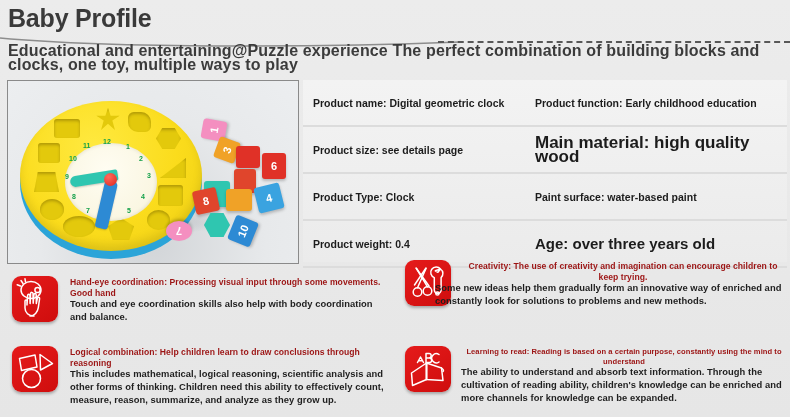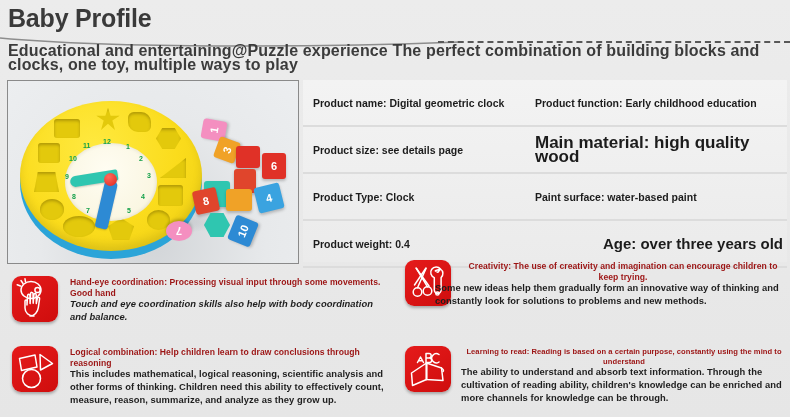--- a/index.html
+++ b/index.html
@@ -84,21 +84,21 @@
   }
   .spec-row{position:relative;height:45px;border-bottom:2px solid #dcdcdc;}
   .spec-row:last-child{border-bottom:2px solid #dcdcdc;}
   .spec-cell{
     position:absolute;top:50%;transform:translateY(-50%);
     font-weight:bold;color:#1c1c1c;line-height:14px;
   }
   .spec-cell.left{left:10px;width:215px;font-size:10.5px;}
   .spec-cell.right{left:232px;width:248px;font-size:10.5px;}
   .spec-row.r2 .spec-cell.right{font-size:17px;}
-  .spec-row.r4 .spec-cell.right{font-size:15px;text-align:right;}
+  .spec-row.r4 .spec-cell.right{font-size:15px;}
 
   
   .feat{position:absolute;}
   .feat-icon{
     position:absolute;left:0;top:0;width:46px;height:46px;border-radius:9px;
     background:linear-gradient(145deg,#e51b1b 0%,#cf0d0d 100%);
     box-shadow:0 2px 3px rgba(0,0,0,.28);
   }
   .feat-icon svg{position:absolute;left:0;top:0;}
   .feat-head{
@@ -212,40 +212,40 @@
           <path d="M22 40 c-5.5 0 -9 -3.5 -9 -8 l0 -7 c0 -1.4 2 -1.4 2 0 l0 4
                    l0.6 -9.5 c0.1 -1.6 2.3 -1.5 2.3 0.1 l0.2 8
                    l0.5 -10 c0.1 -1.7 2.4 -1.6 2.4 0.1 l0.2 9.6
                    l0.7 -8.6 c0.1 -1.6 2.3 -1.5 2.3 0.1 l0.1 8.8
                    l1.1 -5.4 c0.3 -1.5 2.4 -1.1 2.2 0.4 l-1.3 9
                    c-0.6 4.4 -3.8 8.4 -8.3 8.4 z"></path>
         </g>
       </svg>
     </div>
     <div class="feat-head" style="left:58px;top:1px;width:320px;">Hand-eye coordination: Processing visual input through some movements. Good hand</div>
-    <div class="feat-body" style="left:58px;top:21px;width:322px;font-style:italic;">Touch and eye coordination skills also help with body coordination and balance.</div>
+    <div class="feat-body" style="left:58px;top:21px;width:322px;">Touch and eye coordination skills also help with body coordination and balance.</div>
   </div>
 
   <div class="feat" style="left:405px;top:260px;width:382px;height:62px;">
     <div class="feat-icon">
       <svg width="46" height="46" viewBox="0 0 46 46">
         <g fill="none" stroke="#ffffff" stroke-width="1.5" stroke-linecap="round" stroke-linejoin="round">
           <path d="M11 8 L24 26 M21 8 L9.5 25"></path>
           <circle cx="12.5" cy="32" r="4.3"></circle>
           <circle cx="22.5" cy="31" r="4.3"></circle>
           <path d="M12.5 27.8 L21 8.5 M22.5 26.8 L11.5 8.5"></path>
           <path d="M35.5 9 a5.5 5.5 0 1 0 -6.2 8.6 l0 12.5
                    a3.4 3.4 0 0 0 6.8 0 l0 -12.5
                    a5.5 5.5 0 0 0 -0.6 -8.6 l-2.6 3.3 l-2.6 -1.5 z"></path>
           <circle cx="32.4" cy="33.5" r="1.6"></circle>
         </g>
       </svg>
     </div>
     <div class="feat-head center" style="left:54px;top:1px;width:328px;">Creativity: The use of creativity and imagination can encourage children to keep trying.</div>
-    <div class="feat-body" style="left:30px;top:21px;width:352px;">Some new ideas help them gradually form an innovative way of thinking and constantly look for solutions to problems and new methods.</div>
+    <div class="feat-body" style="left:30px;top:21px;width:352px;">Some new ideas help them gradually form an innovative way of enriched and constantly look for solutions to problems and new methods.</div>
   </div>
 
   <div class="feat" style="left:12px;top:346px;width:380px;height:66px;">
     <div class="feat-icon">
       <svg width="46" height="46" viewBox="0 0 46 46">
         <g fill="none" stroke="#ffffff" stroke-width="1.5" stroke-linecap="round" stroke-linejoin="round">
           <path d="M7.5 12.5 L23 9 L25 21 L9.5 24.5 Z"></path>
           <path d="M28 8.5 L40.5 17.5 L28.5 24 Z"></path>
           <circle cx="19.5" cy="32.5" r="9"></circle>
         </g>
@@ -263,16 +263,16 @@
           <path d="M21.5 17 L36.5 22 L38 34.5 L21.5 33.5 Z"></path>
           <path d="M21.5 17 L21.5 33.5"></path>
           <path d="M36.5 22 c2 1.5 2.5 2.5 1.5 3.5"></path>
           <path d="M12.5 16.5 l3 -5.5 l3 5.5 M13.4 14.8 h3.3"></path>
           <path d="M21 7.5 h3 a2.2 2.2 0 0 1 0 4.4 h-3 z M21 11.9 h3.4 a2.3 2.3 0 0 1 0 4.6 h-3.4 z"></path>
           <path d="M34 8.5 a4.6 4.6 0 1 0 0 7.5"></path>
         </g>
       </svg>
     </div>
     <div class="feat-head tiny center" style="left:56px;top:1px;width:326px;">Learning to read: Reading is based on a certain purpose, constantly using the mind to understand</div>
-    <div class="feat-body" style="left:56px;top:19px;width:326px;">The ability to understand and absorb text information. Through the cultivation of reading ability, children's knowledge can be enriched and more channels for knowledge can be through.</div>
+    <div class="feat-body" style="left:56px;top:19px;width:326px;">The ability to understand and absorb text information. Through the cultivation of reading ability, children's knowledge can be enriched and more channels for knowledge can be expanded.</div>
   </div>
 
 </div>
 
 </body></html>

